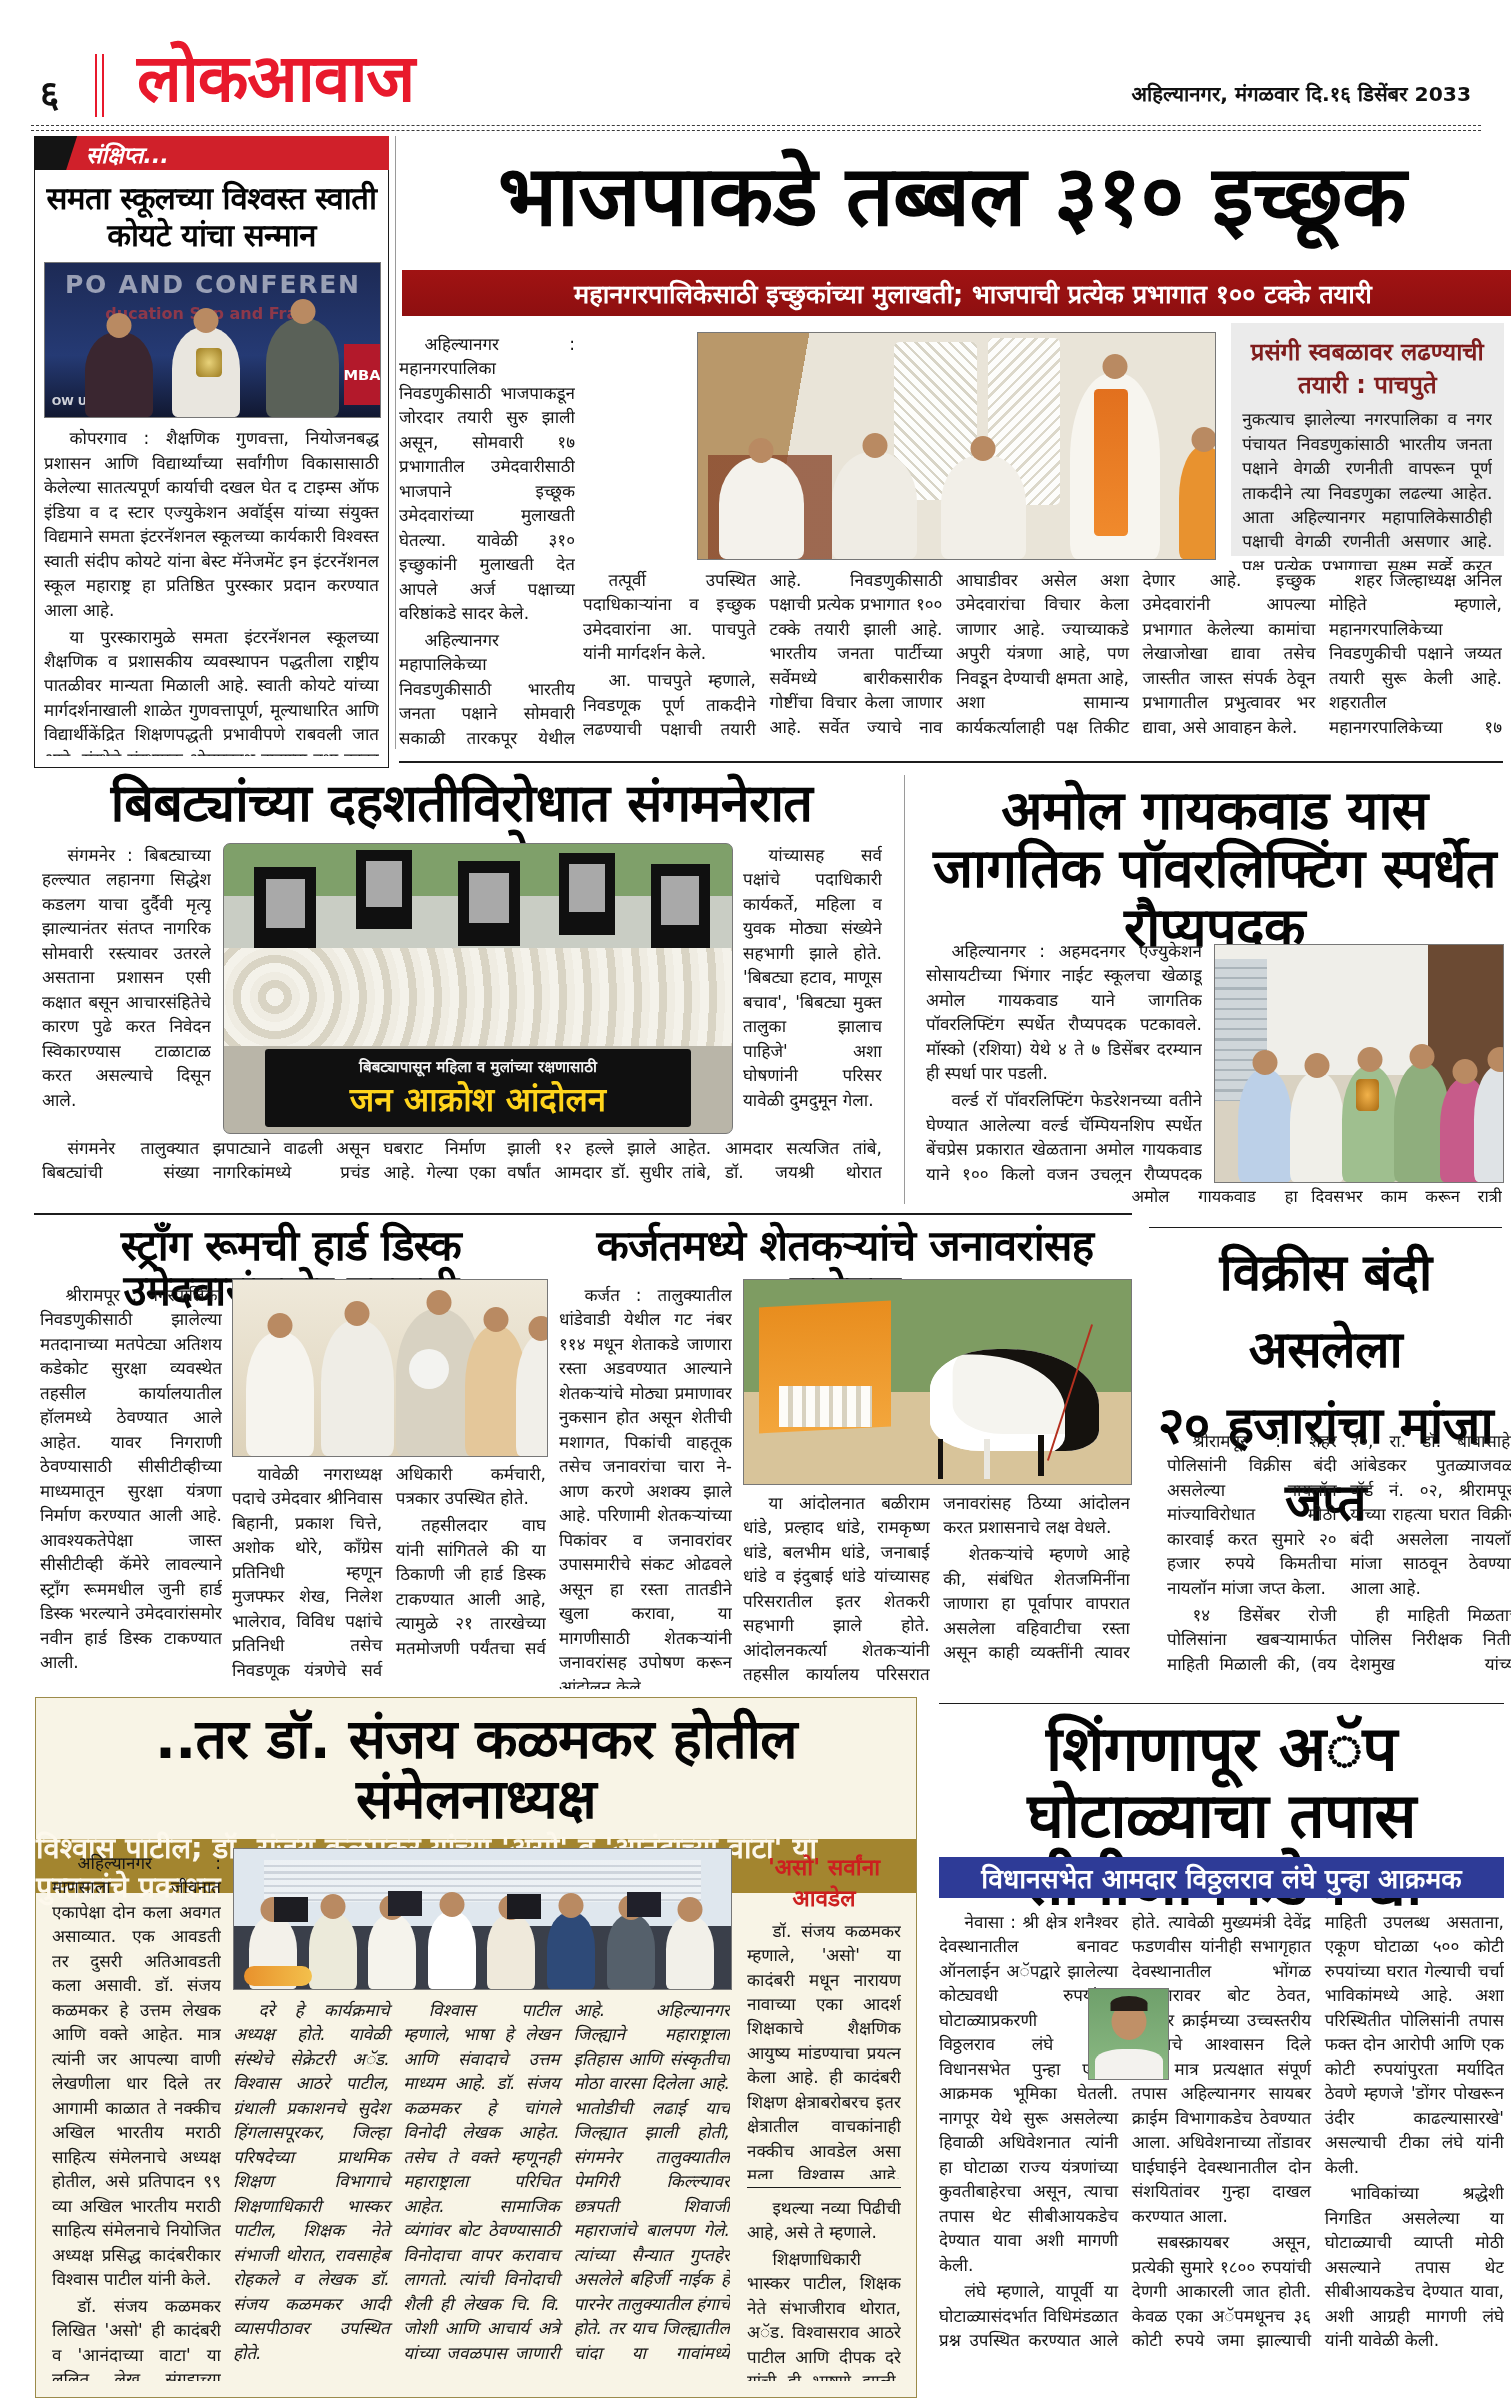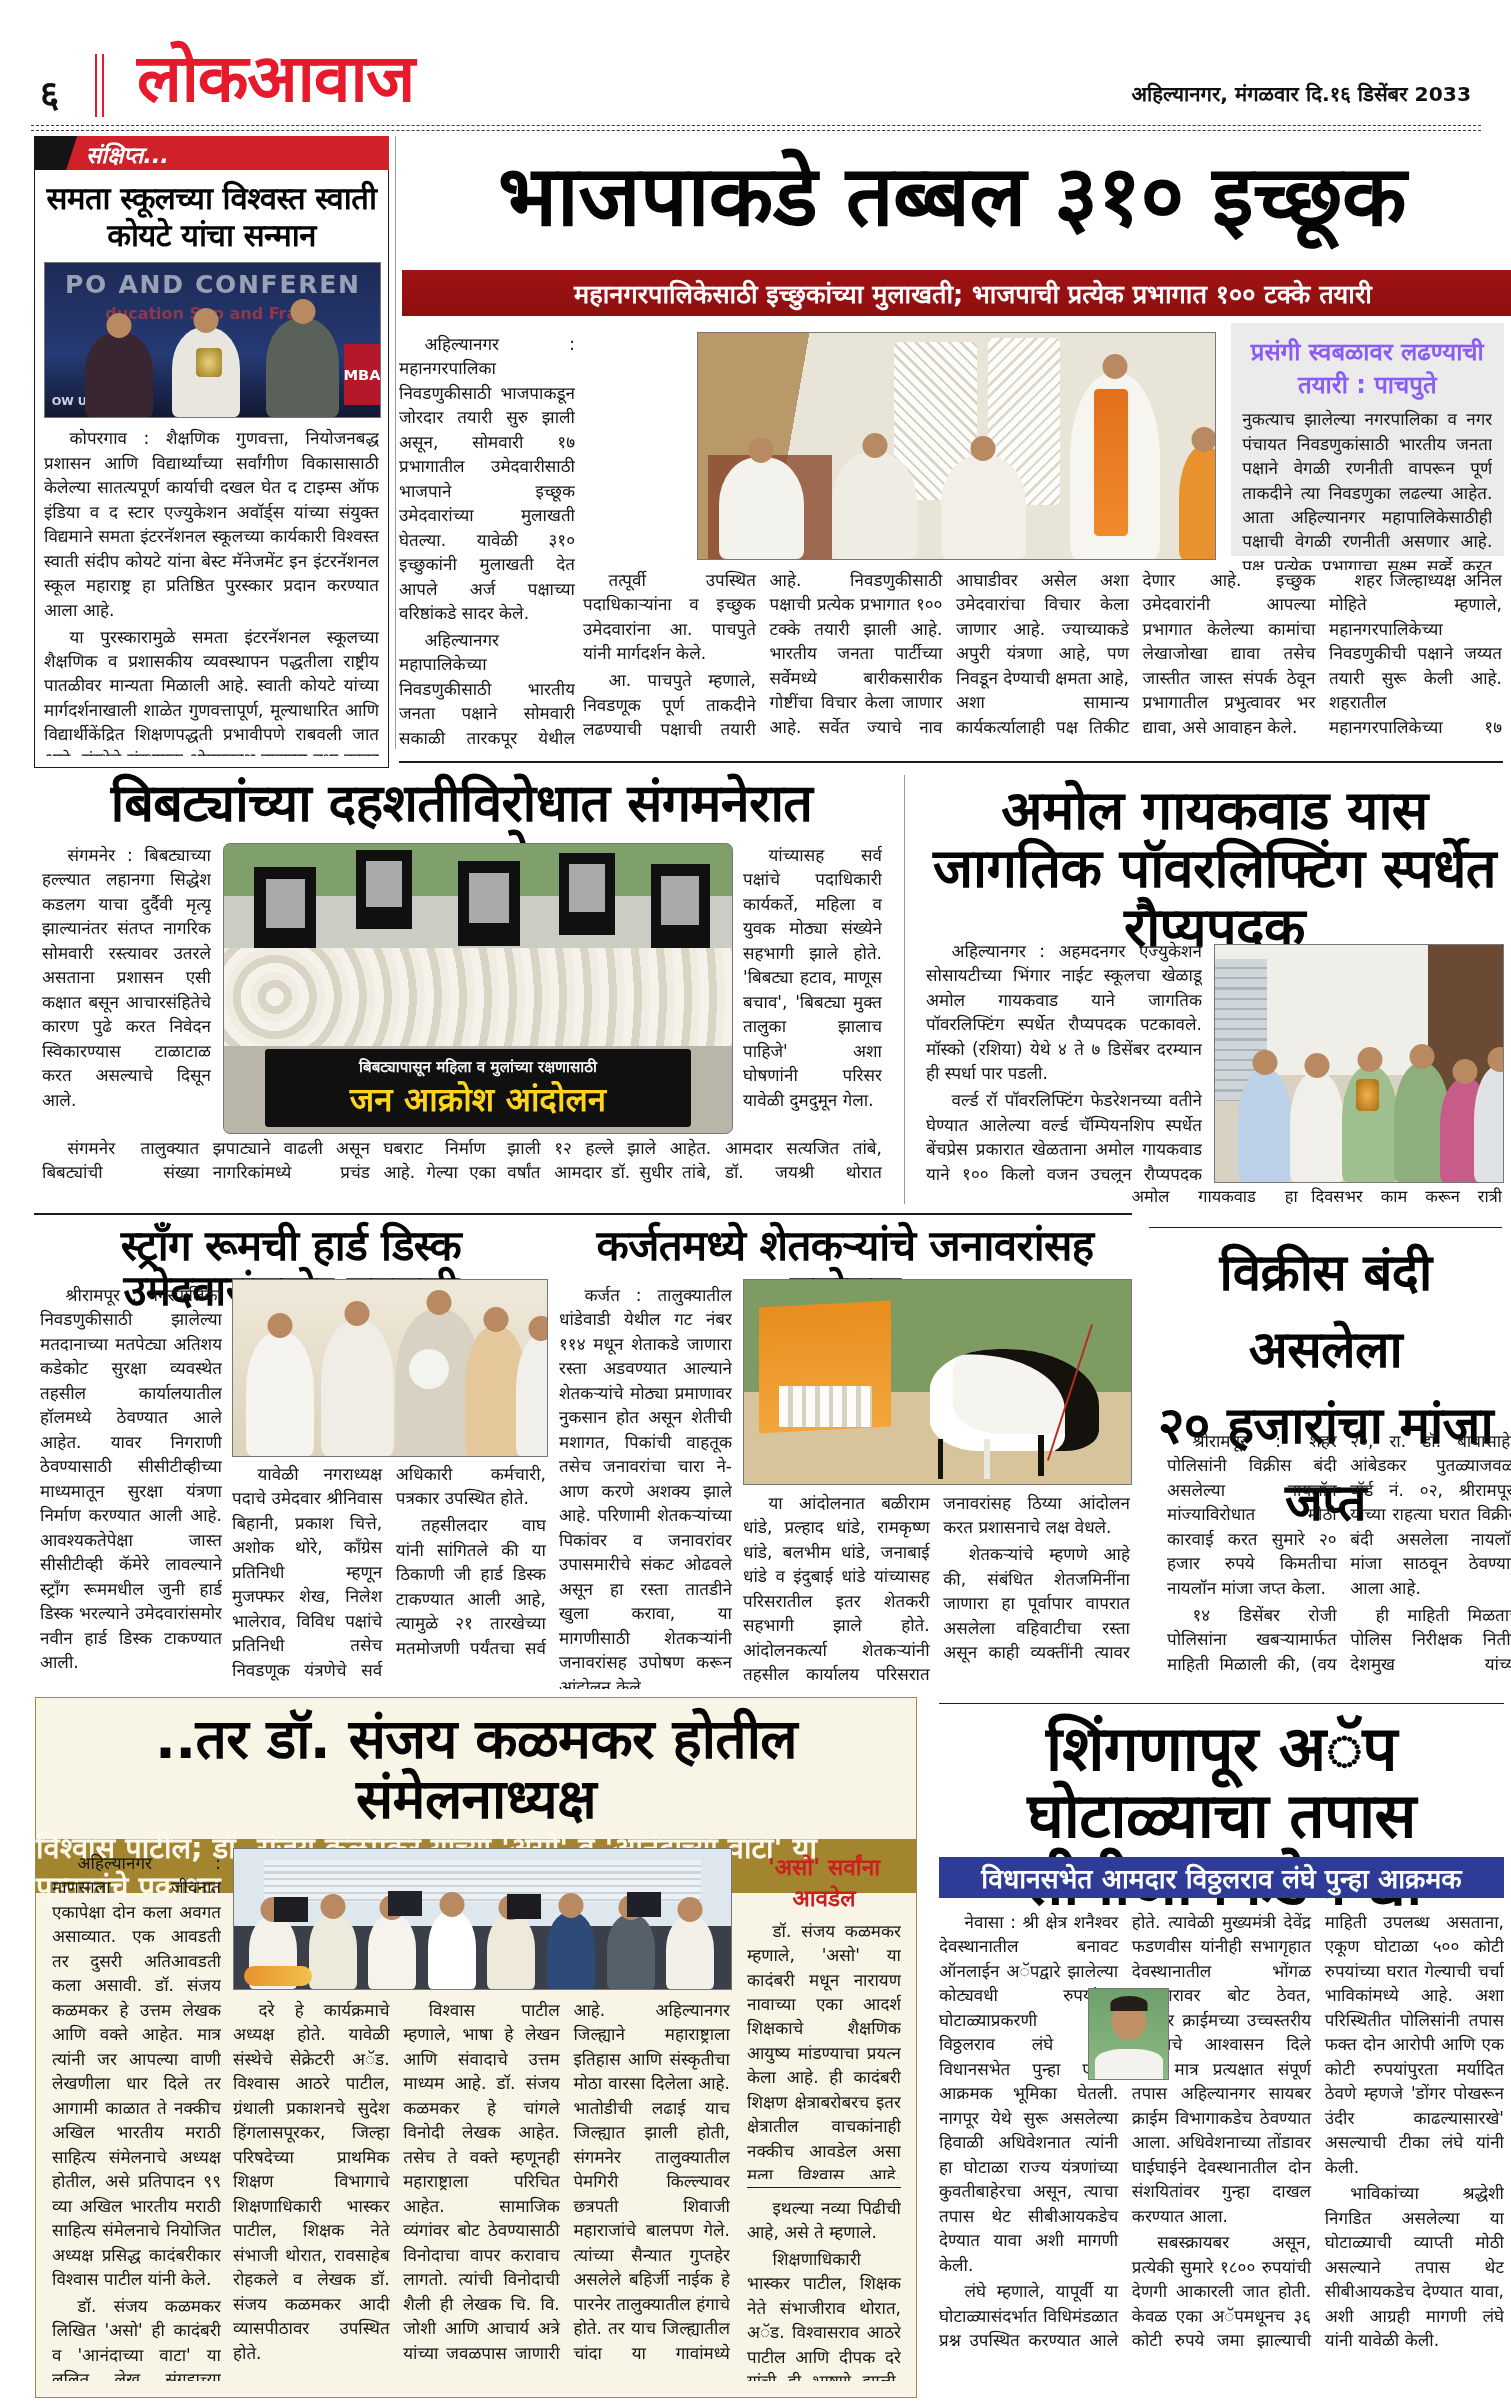--- a/index.html
+++ b/index.html
@@ -19,21 +19,21 @@
   .pagenum{font-weight:bold;font-size:37px;color:#111;}
   
   .brief-header{background:#d0202a;height:34px;position:relative;overflow:hidden;}
   .brief-notch{position:absolute;left:-10.2px;top:-3.4px;width:47px;height:44px;background:#141414;transform:skewX(-18deg);}
   .brief-label{position:absolute;left:52px;top:3.4px;color:#fff;font-weight:bold;font-style:italic;font-size:22.6px;}
   .brief-body{border:1.7px solid #1c1c1c;border-top:none;background:#fff;}
   
   .maroon-banner{background:linear-gradient(#a01313,#8e0f10);color:#fff;font-weight:bold;
                  display:flex;align-items:center;justify-content:center;font-size:25.4px;}
   .gray-box{background:#ebebeb;padding:9px 11.3px;}
-  .gray-box-heading{color:#8b5cf6;font-weight:bold;font-size:24px;text-align:center;margin:2.3px 0 6.8px 0;}
+  .gray-box-heading{color:#7f1d1d;font-weight:bold;font-size:24px;text-align:center;margin:2.3px 0 6.8px 0;}
   .blue-banner{background:#2e3b97;color:#fff;font-weight:bold;display:flex;align-items:center;justify-content:center;font-size:26.5px;}
   .gold-banner{background:#a3852f;color:#fdf8ec;font-weight:bold;display:flex;align-items:center;justify-content:center;font-size:29px;}
   .cream-box{background:#f8f4e6;border:1.7px solid #9c8b4a;}
   .red-subhead{color:#cc1f1f;font-weight:bold;font-size:22.6px;text-align:center;margin:0 0 5.6px 0;}
   .cols-5{columns:5;column-gap:13.6px;}
   .cols-3{columns:3;column-gap:13.6px;}
   .cols-2{columns:2;column-gap:13.6px;}
   
   .photo{position:absolute;overflow:hidden;border:0.6px solid #777;}
   .person{position:absolute;border-radius:46% 46% 8% 8%;}
@@ -242,21 +242,21 @@
     <div class="person" style="left:63%;bottom:0;width:48px;height:77px;background:#2e4a78;"></div>
     <div class="person" style="left:75%;bottom:0;width:48px;height:75px;background:#55606b;"></div>
     <div class="person" style="left:87%;bottom:0;width:48px;height:73px;background:#f2f0e9;"></div>
     <div class="abs" style="left:8%;top:34%;width:34px;height:25px;background:#1d1d22;"></div>
     <div class="abs" style="left:31%;top:30%;width:34px;height:25px;background:#22222a;"></div>
     <div class="abs" style="left:55%;top:32%;width:34px;height:25px;background:#1b1b20;"></div>
     <div class="abs" style="left:79%;top:31%;width:34px;height:25px;background:#20202a;"></div>
     <div class="abs" style="left:2%;bottom:2%;width:68px;height:20.3px;background:linear-gradient(90deg,#e8912c,#f3c04c);border-radius:10.2px;"></div>
   </div>
 
-  <div class="abs body-text cols-3" style="left:233px;top:1998px;width:497px;height:383px;">
+  <div class="abs body-text cols-3" style="left:233px;top:1998px;width:497px;height:383px;font-style:italic;">
       <p>दरे हे कार्यक्रमाचे अध्यक्ष होते. यावेळी संस्थेचे सेक्रेटरी अॅड. विश्वास आठरे पाटील, ग्रंथाली प्रकाशनचे सुदेश हिंगलासपूरकर, जिल्हा परिषदेच्या प्राथमिक शिक्षण विभागाचे शिक्षणाधिकारी भास्कर पाटील, शिक्षक नेते संभाजी थोरात, रावसाहेब रोहकले व लेखक डॉ. संजय कळमकर आदी व्यासपीठावर उपस्थित होते.</p>
       <p>विश्वास पाटील म्हणाले, भाषा हे लेखन आणि संवादाचे उत्तम माध्यम आहे. डॉ. संजय कळमकर हे चांगले विनोदी लेखक आहेत. तसेच ते वक्ते म्हणूनही महाराष्ट्राला परिचित आहेत. सामाजिक व्यंगांवर बोट ठेवण्यासाठी विनोदाचा वापर करावाच लागतो. त्यांची विनोदाची शैली ही लेखक चि. वि. जोशी आणि आचार्य अत्रे यांच्या जवळपास जाणारी आहे. अहिल्यानगर जिल्ह्याने महाराष्ट्राला इतिहास आणि संस्कृतीचा मोठा वारसा दिलेला आहे. भातोडीची लढाई याच जिल्ह्यात झाली होती, संगमनेर तालुक्यातील पेमगिरी किल्ल्यावर छत्रपती शिवाजी महाराजांचे बालपण गेले. त्यांच्या सैन्यात गुप्तहेर असलेले बहिर्जी नाईक हे पारनेर तालुक्यातील हंगाचे होते. तर याच जिल्ह्यातील चांदा या गावांमध्ये छत्रपती शिवाजी महाराजांचे दहातोंडे नावाचे एक सेनापती होते. अकोले तालुक्याने या जिल्ह्याला चित्र, शिल्प, शास्त्र, संगीत अशा अनेक गोष्टी दिल्या. छत्रपती शिवाजी महाराजांना प्रत्यक्ष पाहणारे आणि अनुभवणारे स्वामी परमानंद हे नेवासा तालुक्यातील खेडले परमानंद येथील होते. असा उल्लेख त्यांनी आपल्या भाषणातून केला. ज्याप्रमाणे कस्तुरी ही हरणाच्या बेंबीमध्ये असते, परंतु त्याला त्याची जाण नसते. आपल्या अहिल्यानगर जिल्ह्याला फार मोठा इतिहास आहे. परंतु हा इतिहास आपण विसरून चाललो आहोत. या इतिहासाला उजळणी देण्याचे आणि त्याचे जतन आणि संवर्धन करण्याची जबाबदारी</p>
     </div>
 
   <div class="abs" style="left:747px;top:1851px;width:154px;height:530px;overflow:hidden;">
     <div class="red-subhead">'असो' सर्वांना आवडेल</div>
     <div class="body-text" style="height:260px;">
         <p>डॉ. संजय कळमकर म्हणाले, 'असो' या कादंबरी मधून नारायण नावाच्या एका आदर्श शिक्षकाचे शैक्षणिक आयुष्य मांडण्याचा प्रयत्न केला आहे. ही कादंबरी शिक्षण क्षेत्राबरोबरच इतर क्षेत्रातील वाचकांनाही नक्कीच आवडेल असा मला विश्वास आहे. माणसाने प्रत्येक गोष्टीकडे सकारात्मक दृष्टिकोनातून पाहावे असे ते म्हणाले.</p>
       </div>
     <div class="hrule" style="height:1.1px;margin:8px 0;"></div>

